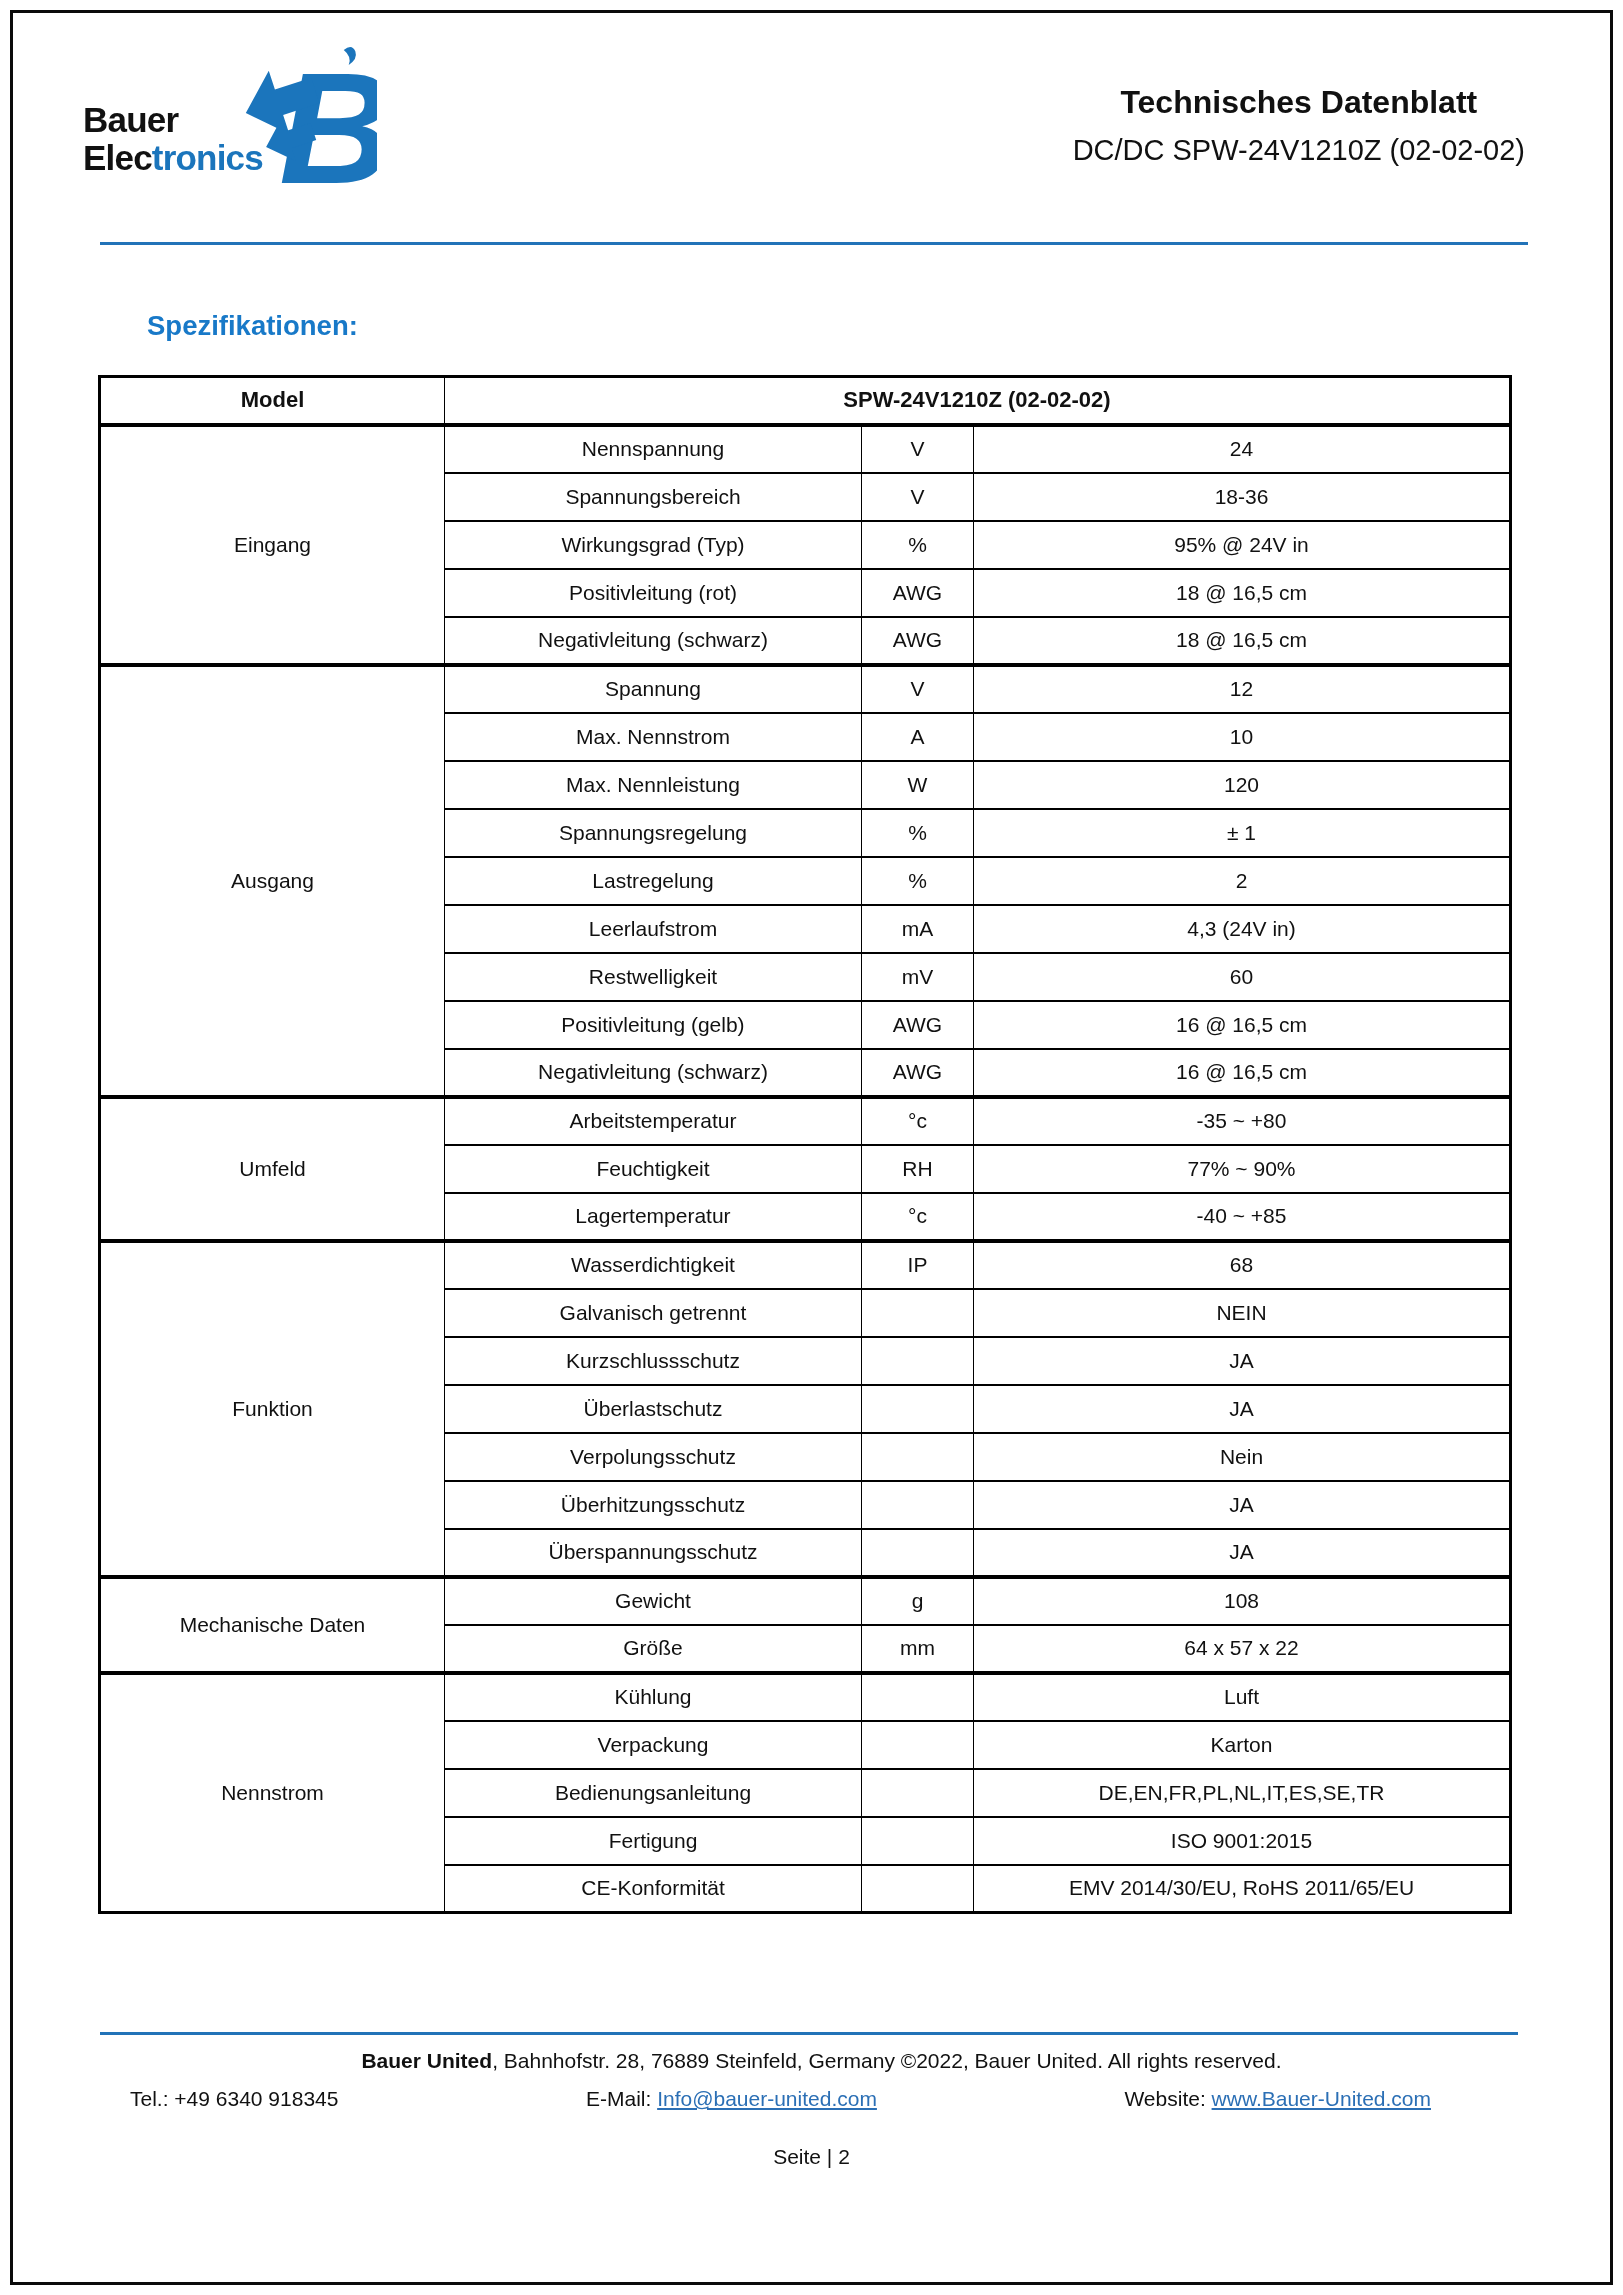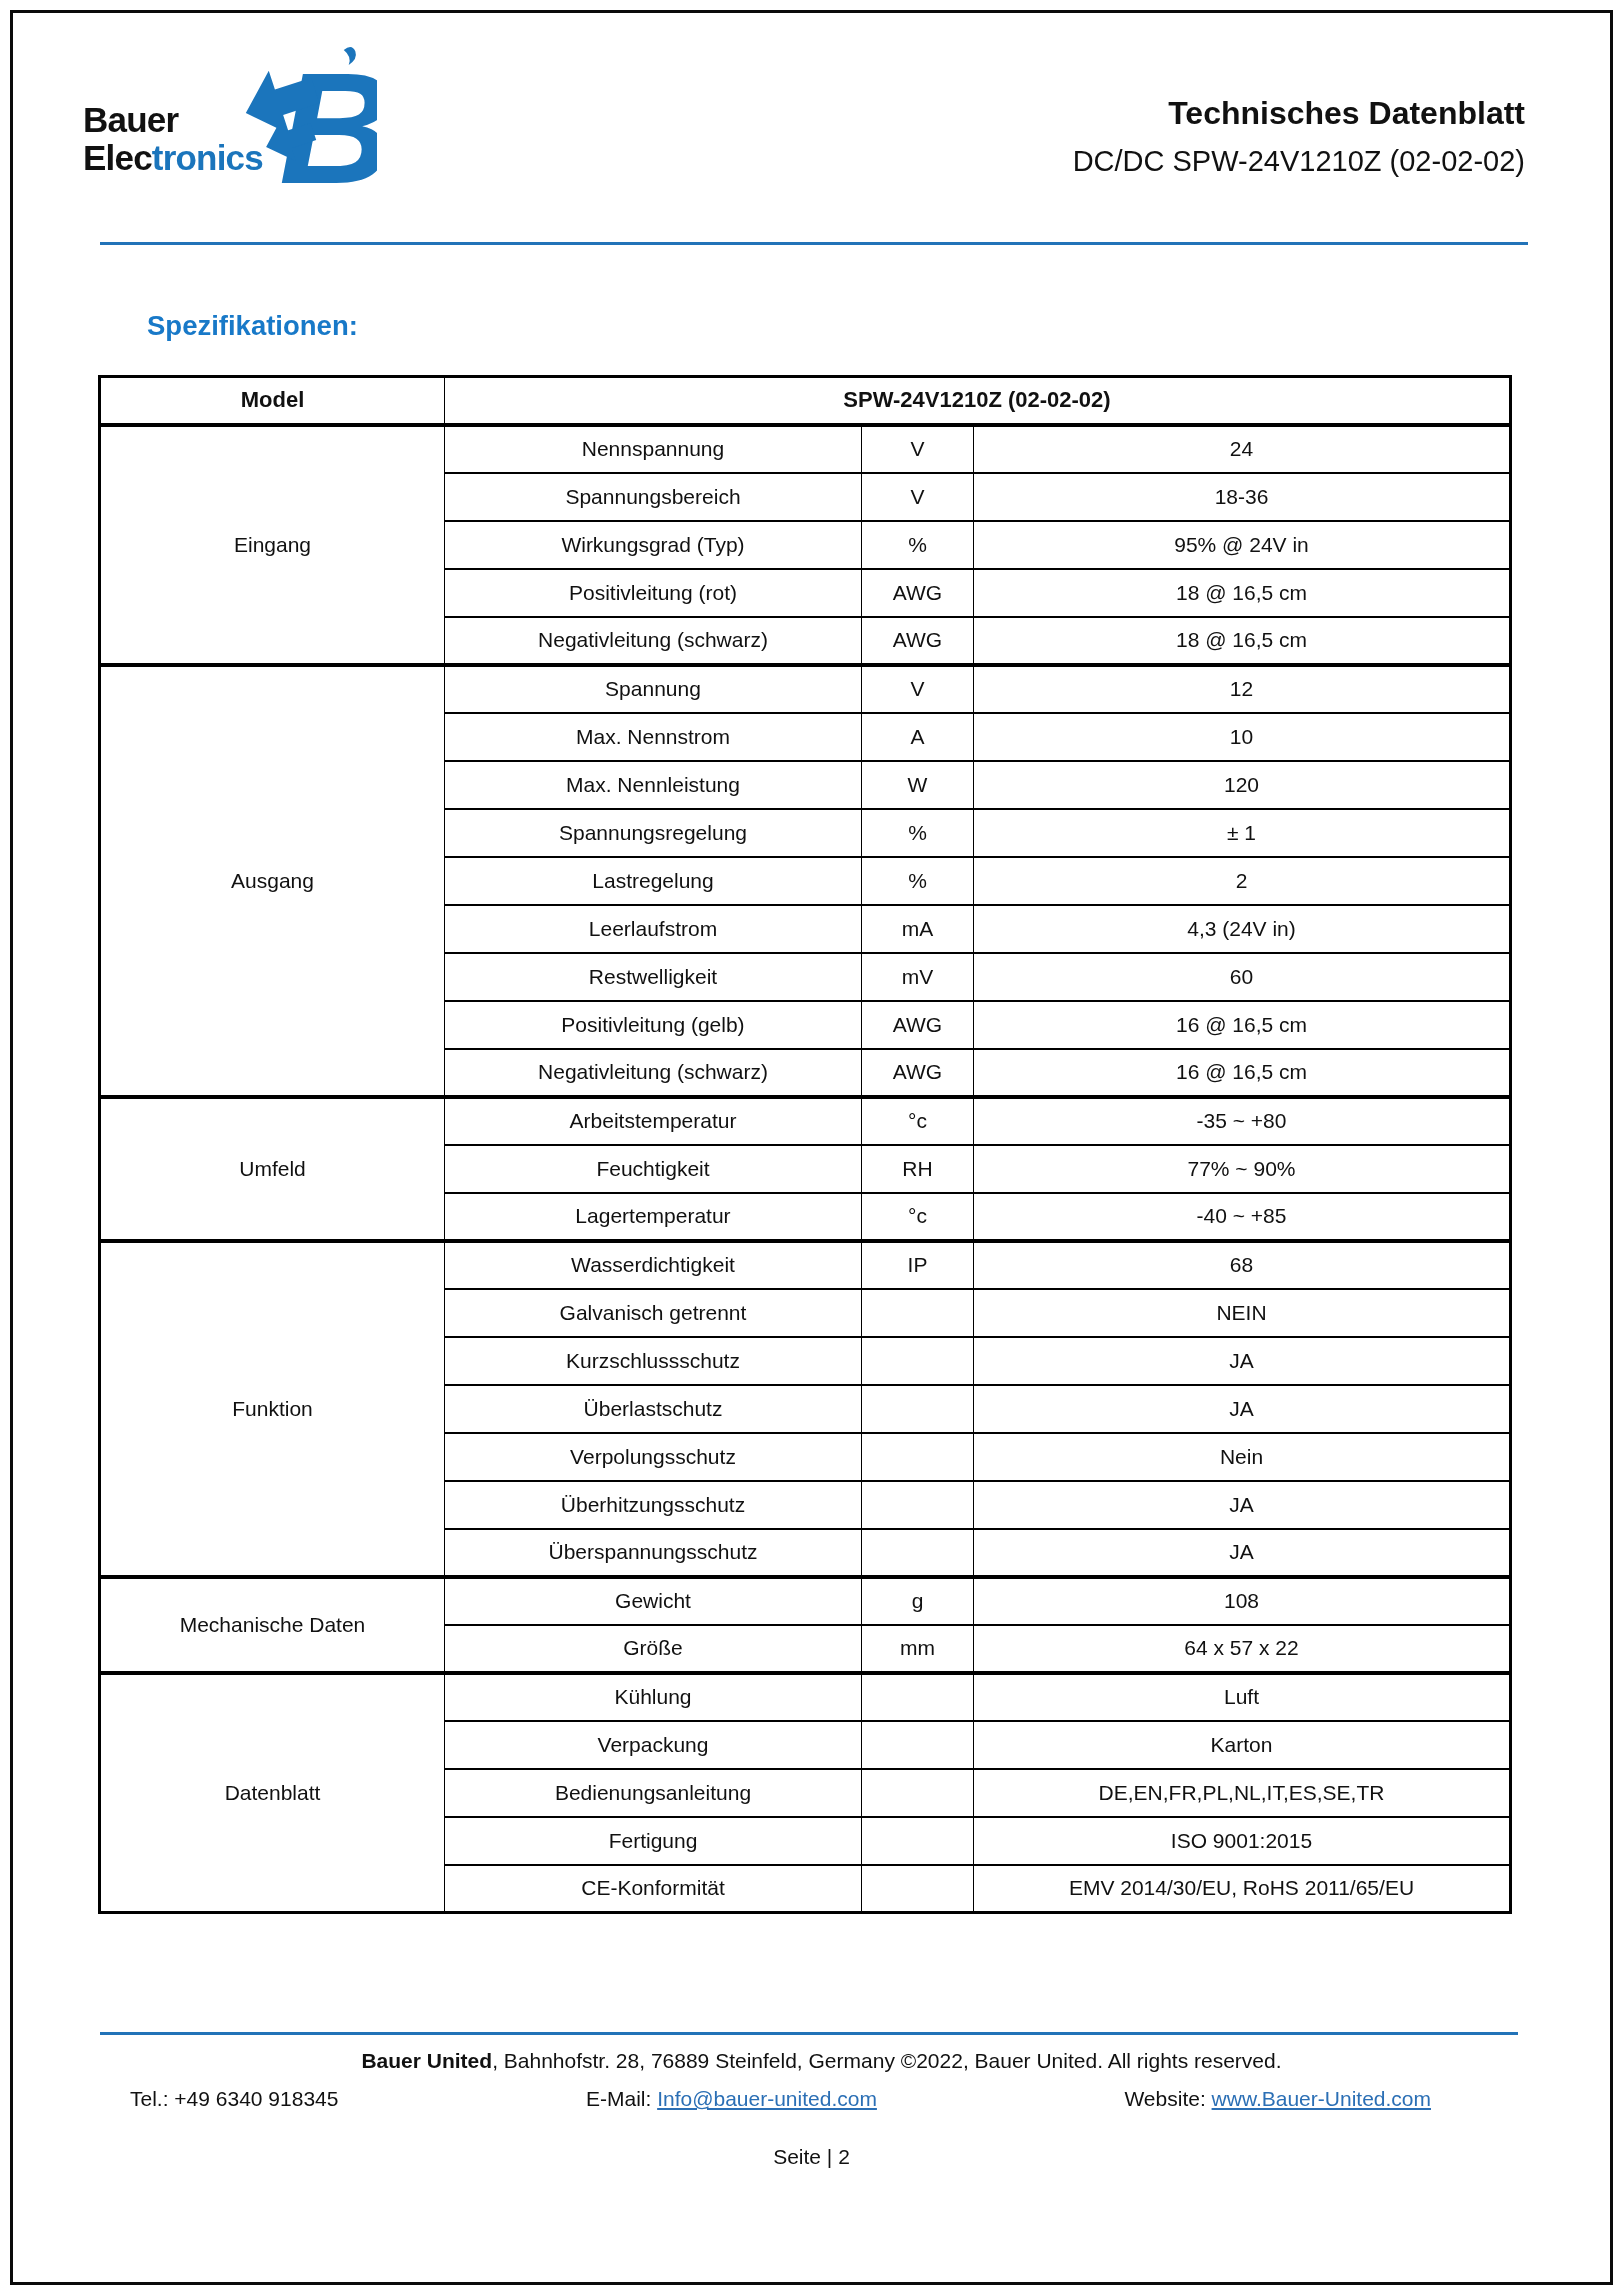--- a/index.html
+++ b/index.html
@@ -19,21 +19,21 @@
     position:absolute;left:10px;top:10px;right:10px;bottom:10px;
     border:3.3px solid #0a0a0a;pointer-events:none;
   }
   
   .brand-text{
     position:absolute;left:83px;top:93px;
     font-size:35px;font-weight:bold;line-height:38px;letter-spacing:-0.8px;margin-top:8px;
   }
   .brand-text .blue{color:var(--brand-blue);}
   .logo-mark{position:absolute;left:244px;top:43px;width:133px;height:171px;}
-  .doc-title{position:absolute;right:98px;top:95px;text-align:right;}
+  .doc-title{position:absolute;right:98px;top:84px;text-align:center;}
   .doc-title .t1{font-size:32px;font-weight:bold;letter-spacing:0;}
   .doc-title .t2{font-size:29px;font-weight:400;margin-top:12.5px;}
   .header-rule{
     position:absolute;left:100px;top:242px;width:1428px;height:2.5px;
     background:var(--line-blue);
   }
   
   .section-heading{
     position:absolute;left:147px;top:310px;
     font-size:27.5px;font-weight:bold;color:var(--heading-blue);
@@ -259,21 +259,21 @@
         <td>Gewicht</td>
         <td>g</td>
         <td>108</td>
       </tr>
       <tr>
         <td>Größe</td>
         <td>mm</td>
         <td>64 x 57 x 22</td>
       </tr>
       <tr class="section-start">
-        <td rowspan="5">Datenblatt</td>
+        <td rowspan="5">Nennstrom</td>
         <td>Kühlung</td>
         <td></td>
         <td>Luft</td>
       </tr>
       <tr>
         <td>Verpackung</td>
         <td></td>
         <td>Karton</td>
       </tr>
       <tr>

